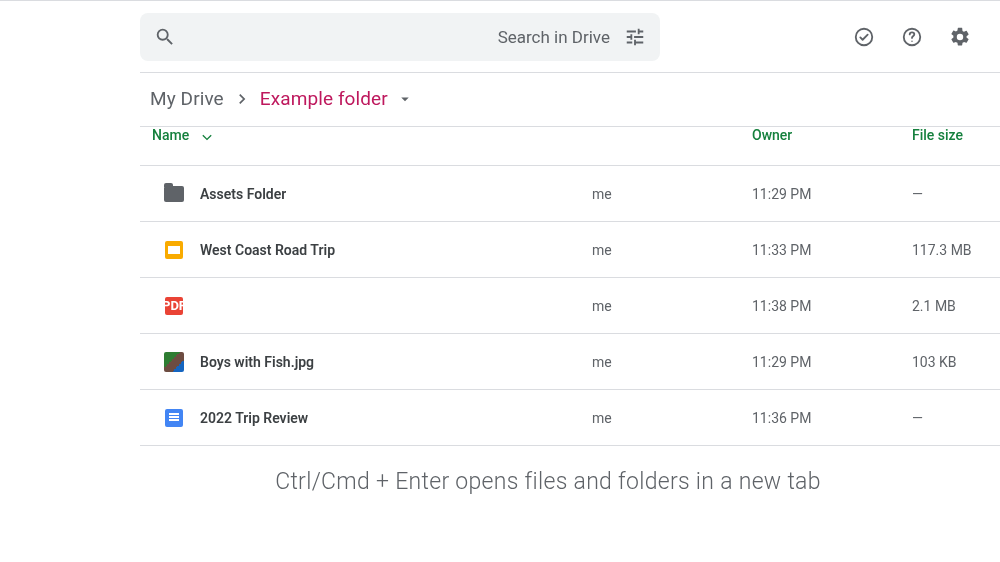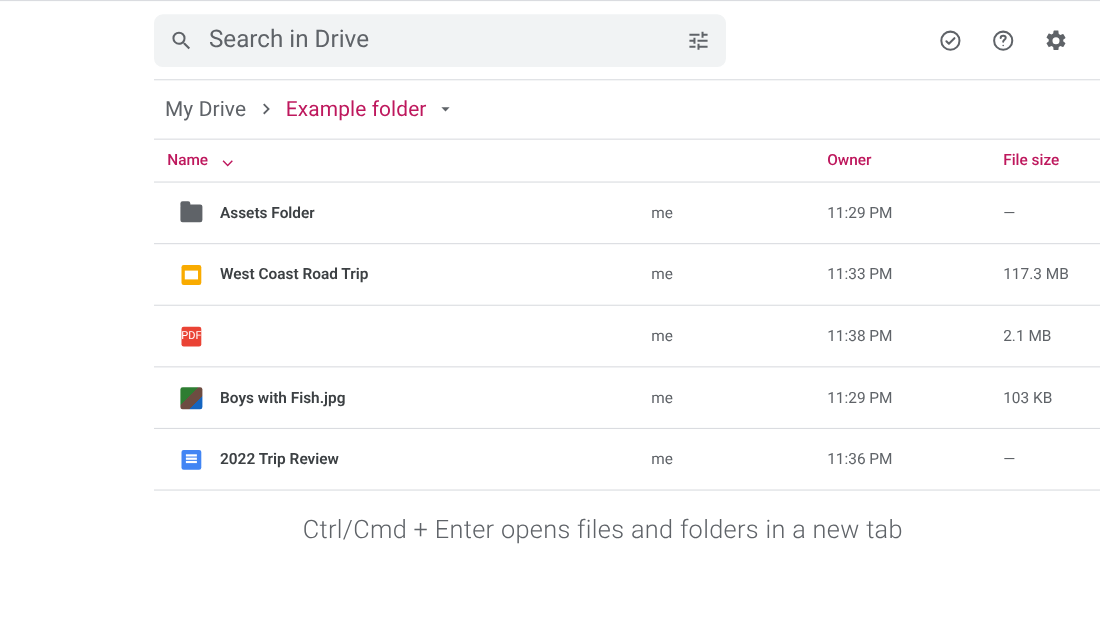--- a/index.html
+++ b/index.html
@@ -31,22 +31,23 @@
     background: #f1f3f4;
     border-radius: 8px;
     display: flex;
     align-items: center;
     padding: 0 14px;
     gap: 14px;
     margin-right: auto;
   }
   .search-bar .placeholder {
     color: #5f6368;
-    font-size: 22px;
+    font-size: 17px;
     flex: 1;
+    text-align: right;
   }
   .icon-btn {
     width: 40px;
     height: 40px;
     border-radius: 50%;
     display: flex;
     align-items: center;
     justify-content: center;
     cursor: pointer;
     color: #5f6368;
@@ -63,26 +64,26 @@
   }
   .breadcrumb .current {
     color: #be185d;
     text-align: center;
   }
   .breadcrumb .chev {
     color: #5f6368;
   }
   .list-header {
     display: flex;
-    align-items: center;
+    align-items: flex-start;
     border-top: 1px solid #dadce0;
     border-bottom: 1px solid #dadce0;
     padding: 0 8px;
     font-size: 14px;
-    color: #be185d;
+    color: #15803d;
     height: 40px;
     font-weight: 500;
   }
   .col-name { flex: 1; display: flex; align-items: center; gap: 10px; padding-left: 4px;}
   .col-owner { flex: 0 0 160px; }
   .col-modified { flex: 0 0 160px; }
   .col-size { flex: 0 0 80px; padding-right: 0;}
   .row {
     display: flex;
     align-items: center;
@@ -122,21 +123,21 @@
     text-align: center;
     padding-top: 22px;
     padding-right: 44px;
     letter-spacing: 0.3px;
   }
   
   .ico-folder { width: 20px; height: 16px; background: #5f6368; border-radius: 2px; position: relative; }
   .ico-folder::before { content:""; position:absolute; top:-3px; left:0; width:9px; height:4px; background:#5f6368; border-top-left-radius:2px; border-top-right-radius:2px;}
   .ico-slides { width: 18px; height: 18px; background: #f9ab00; border-radius: 2px; position: relative;}
   .ico-slides::after { content:""; position:absolute; left:3px; right:3px; top:5px; bottom:5px; background:#fff;}
-  .ico-pdf { width: 18px; height: 18px; background: #ea4335; border-radius: 2px; display:flex; align-items:center; justify-content:center; color:#fff; font-size:10px; font-weight:normal;}
+  .ico-pdf { width: 18px; height: 18px; background: #ea4335; border-radius: 2px; display:flex; align-items:center; justify-content:center; color:#fff; font-size:13px; font-weight:bold;}
   .ico-docs { width: 18px; height: 18px; background: #4285f4; border-radius: 2px; position: relative;}
   .ico-docs::before { content:""; position:absolute; left:4px; right:4px; top:4px; height:2px; background:#fff; box-shadow: 0 3px 0 #fff, 0 6px 0 #fff;}
   .ico-img { width: 20px; height: 20px; background: linear-gradient(135deg,#2e7d32 0%, #2e7d32 40%, #6d4c41 40%, #6d4c41 70%, #1565c0 70%); border-radius:2px;}
   svg { display: block; }
   .search-icon-svg, .tune-icon-svg { color:#5f6368; }
 </style>
 </head>
 <body>
 
 <div class="container">

